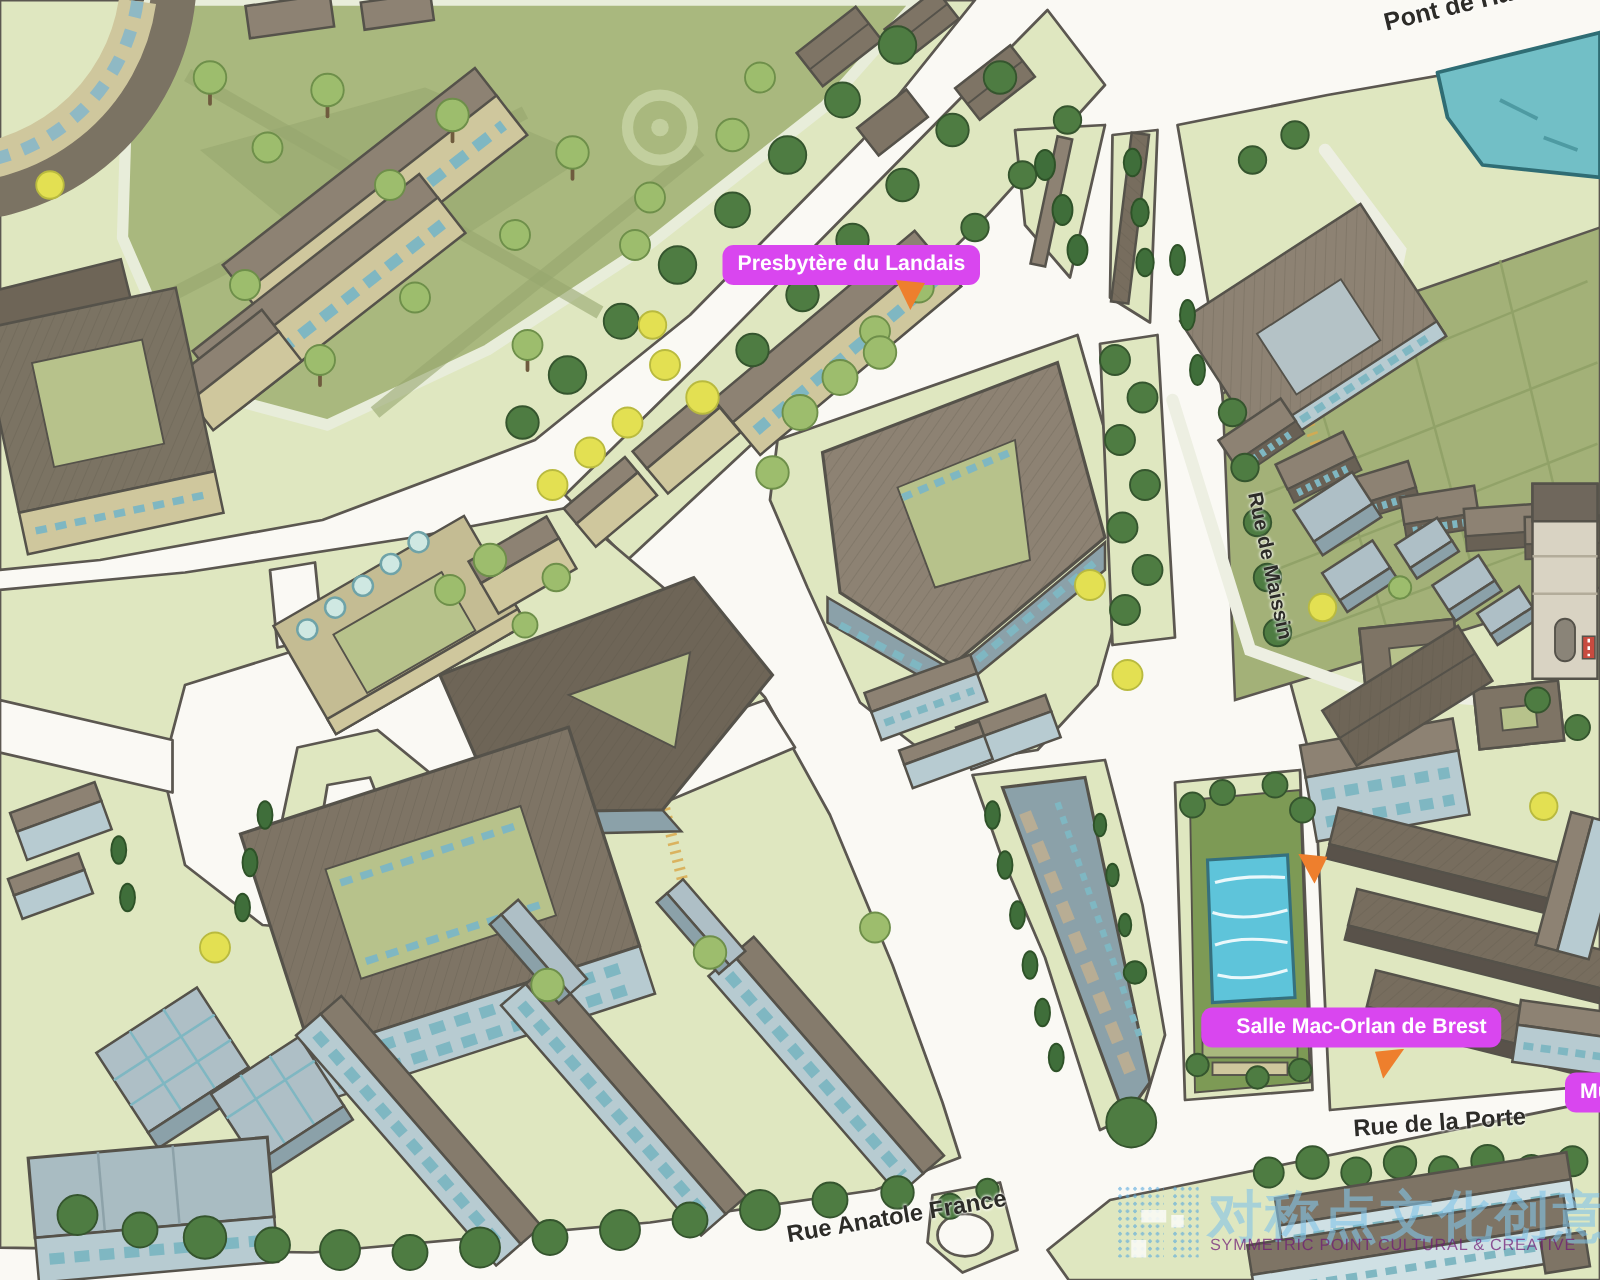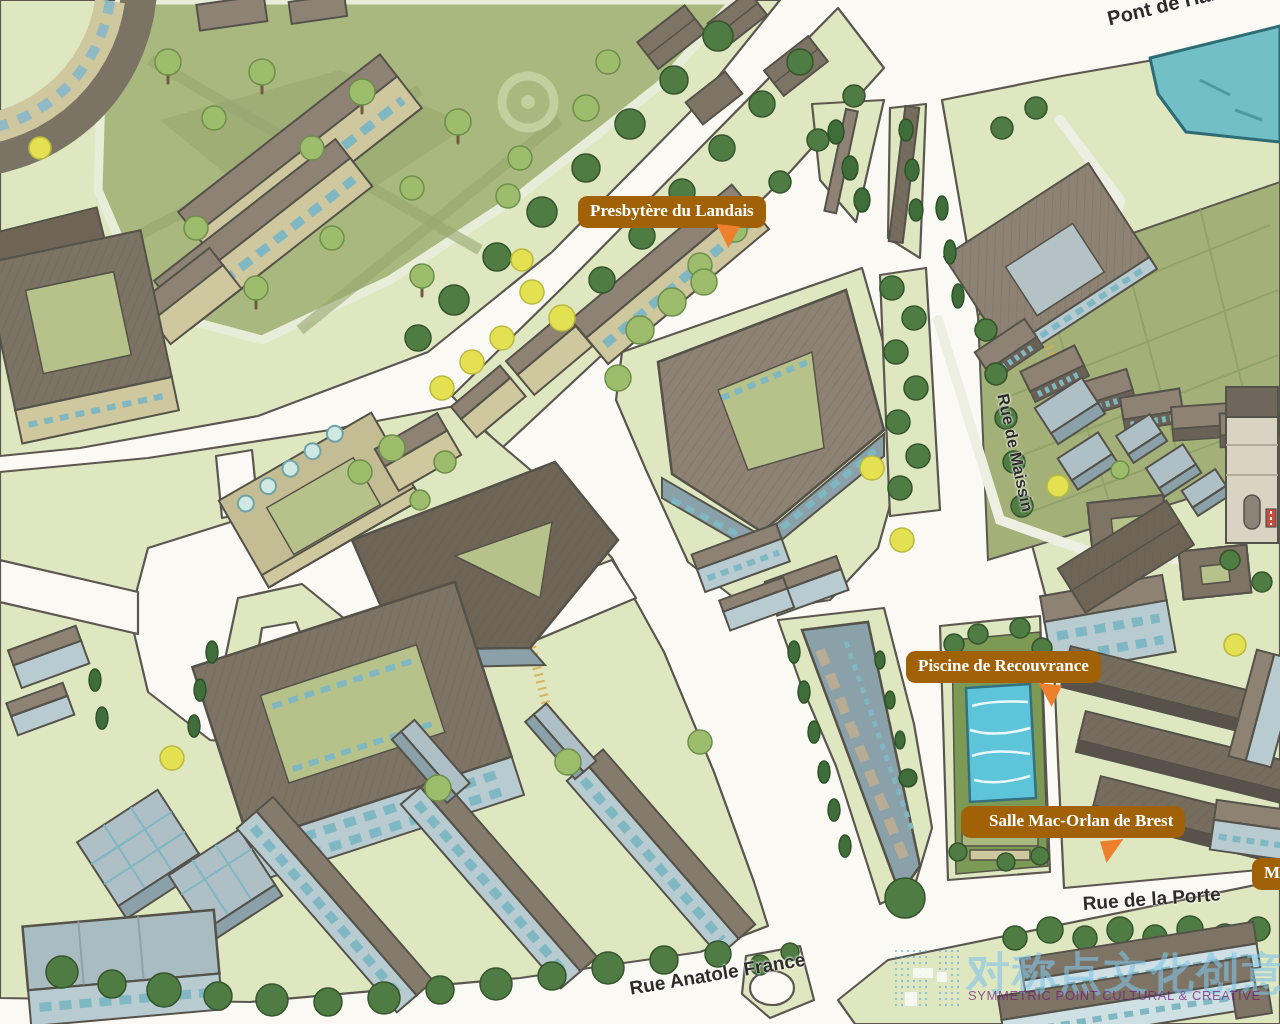--- a/index.html
+++ b/index.html
@@ -27,21 +27,21 @@
   .pal{stroke:#edefe2;stroke-width:10;fill:none;stroke-linecap:round}
   .gline{stroke:#8fa066;stroke-width:2;opacity:.85}
   .stip{stroke:#d9a94e;stroke-width:9;fill:none;stroke-dasharray:2 5;opacity:.85}
   .td{fill:#4e7c42;stroke:#35552e;stroke-width:1.5}
   .tl{fill:#9dbd6d;stroke:#6e8f4a;stroke-width:1.5}
   .ty{fill:#e3e052;stroke:#b9ba3f;stroke-width:1.5}
   .tc{fill:#3f6e3a;stroke:#2e5228;stroke-width:1.5}
   
   .street{position:absolute;font-weight:700;font-size:19px;color:#2d2c28;white-space:nowrap;
           text-shadow:0 1px 2px rgba(255,255,255,.9),0 -1px 2px rgba(255,255,255,.9)}
-  .poi{position:absolute;background:#a16207;color:#fff;font-family:Liberation Serif, serif;
+  .poi{position:absolute;background:#d946ef;color:#fff;font-family:Liberation Sans, sans-serif;
        font-weight:700;font-size:17px;padding:5px 12px 7px;border-radius:9px;white-space:nowrap}
   .tail{position:absolute;width:26px;height:24px;background:#ee7f2d}
   
   .wm{position:absolute;color:#82c4e8}
   .wm-cjk{font-size:44px;font-weight:700;letter-spacing:2px;opacity:.6;white-space:nowrap}
   .wm-en{font-size:13px;font-weight:400;letter-spacing:.6px;color:#701a75;opacity:.72;white-space:nowrap}
   .dotblock{position:absolute;background-image:radial-gradient(#58a9de 1.3px,transparent 1.5px);
             background-size:6px 6px;opacity:.6}
   .notch{position:absolute;background:#faf9f4;opacity:.9}
 </style>
@@ -627,21 +627,20 @@
 </svg>
 
 <div class="street" style="left:1105px;top:8px;font-size:20px;transform:rotate(-13.5deg);transform-origin:left top;">Pont de Harteloire</div>
 <div class="street" style="left:1012px;top:392px;font-size:16.5px;transform:rotate(78deg);transform-origin:left top;">Rue de Maissin</div>
 <div class="street" style="left:1082px;top:893px;transform:rotate(-4deg);transform-origin:left top;">Rue de la Porte</div>
 <div class="street" style="left:628px;top:978px;transform:rotate(-9.5deg);transform-origin:left top;">Rue Anatole France</div>
 
 <div class="poi" style="left:578px;top:196px;">Presbytère du Landais</div>
 <div class="tail" style="left:714px;top:224px;clip-path:polygon(10% 0,100% 10%,55% 100%);"></div>
 
-<div class="poi" style="left:906px;top:651px;">Piscine de Recouvrance</div>
 <div class="tail" style="left:1036px;top:683px;clip-path:polygon(10% 0,100% 10%,60% 100%);"></div>
 
 <div class="poi" style="left:961px;top:806px;padding-left:28px;">Salle Mac-Orlan de Brest</div>
 <div class="tail" style="left:1100px;top:839px;clip-path:polygon(0 10%,90% 0,25% 100%);"></div>
 
 <div class="poi" style="left:1252px;top:858px;border-radius:9px 0 0 9px;padding-right:46px;">Mu</div>
 
 <div>
   <div class="dotblock" style="left:893px;top:948px;width:38px;height:58px;"></div>
   <div class="dotblock" style="left:937px;top:948px;width:22px;height:58px;"></div>

